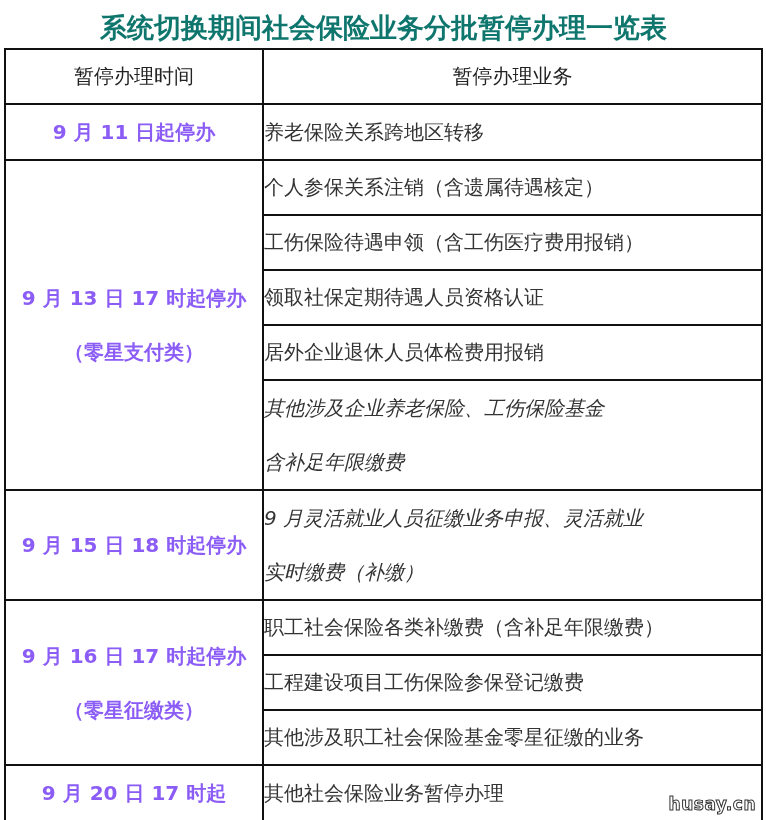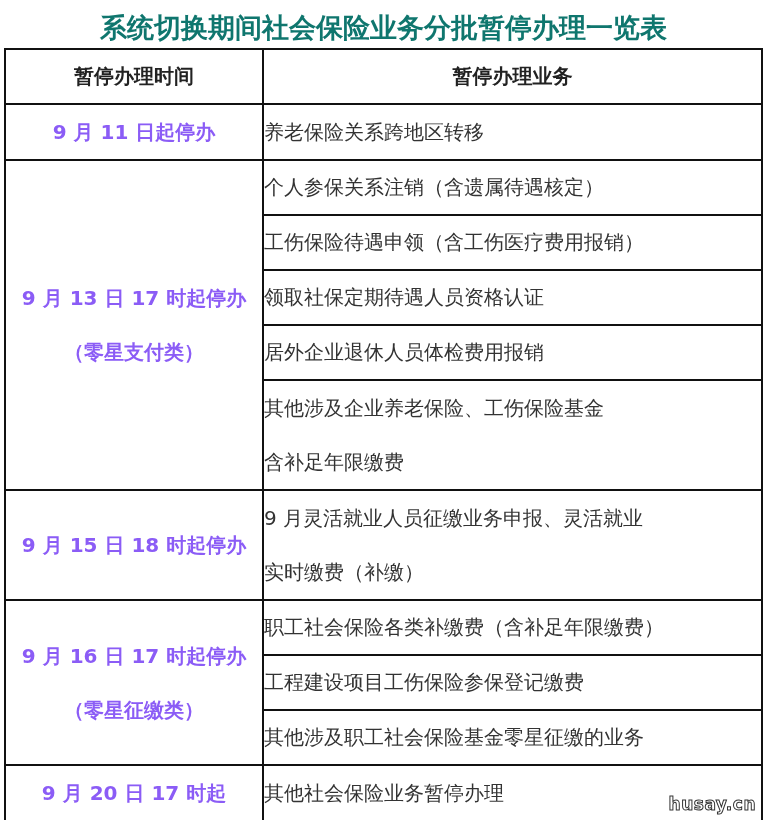--- a/index.html
+++ b/index.html
@@ -4,25 +4,25 @@
 <style>
   html, body { margin: 0; padding: 0; background: #ffffff; }
   body { width: 766px; height: 820px; position: relative; overflow: hidden;
          font-family: "DejaVu Sans", "Liberation Sans", sans-serif; color: #222; }
   .title { position: absolute; left: 0; top: 10px; width: 695px; text-align: center;
            font-size: 27px; font-weight: bold; color: #0f766e; letter-spacing: 0px;
            font-family: "DejaVu Serif", "Liberation Serif", serif; line-height: 36px; margin-left: 36px; }
   table.grid { position: absolute; left: 4px; top: 48px; width: 759px;
                border-collapse: collapse; table-layout: fixed; }
   table.grid td, table.grid th { border: 2px solid #111; padding: 0; }
-  th { font-weight: bold; font-size: 20px; text-align: center; height: 53px; color: #222; }
+  th { font-weight: normal; font-size: 20px; text-align: center; height: 53px; color: #222; }
   td.time { text-align: center; font-weight: bold; font-size: 20px; color: #8b5cf6;
             line-height: 54px; }
   td.biz { font-size: 20px; padding-left: 10px; height: 53px; color: #333; margin-top: 44px; }
-  td.biz.two { height: 107px; line-height: 54px; }
+  td.biz.two { height: 107px; line-height: 54px; font-style: italic; }
   .wm { position: absolute; right: 10px; bottom: 6px; font-size: 17px; font-weight: bold;
         color: #fff; -webkit-text-stroke: 1px #333; letter-spacing: 0.5px;
         font-family: "DejaVu Sans", sans-serif; padding-left: 36px; }
   .col1 { width: 258px; }
 </style>
 </head>
 <body>
 
 <div class="title">系统切换期间社会保险业务分批暂停办理一览表</div>
 

